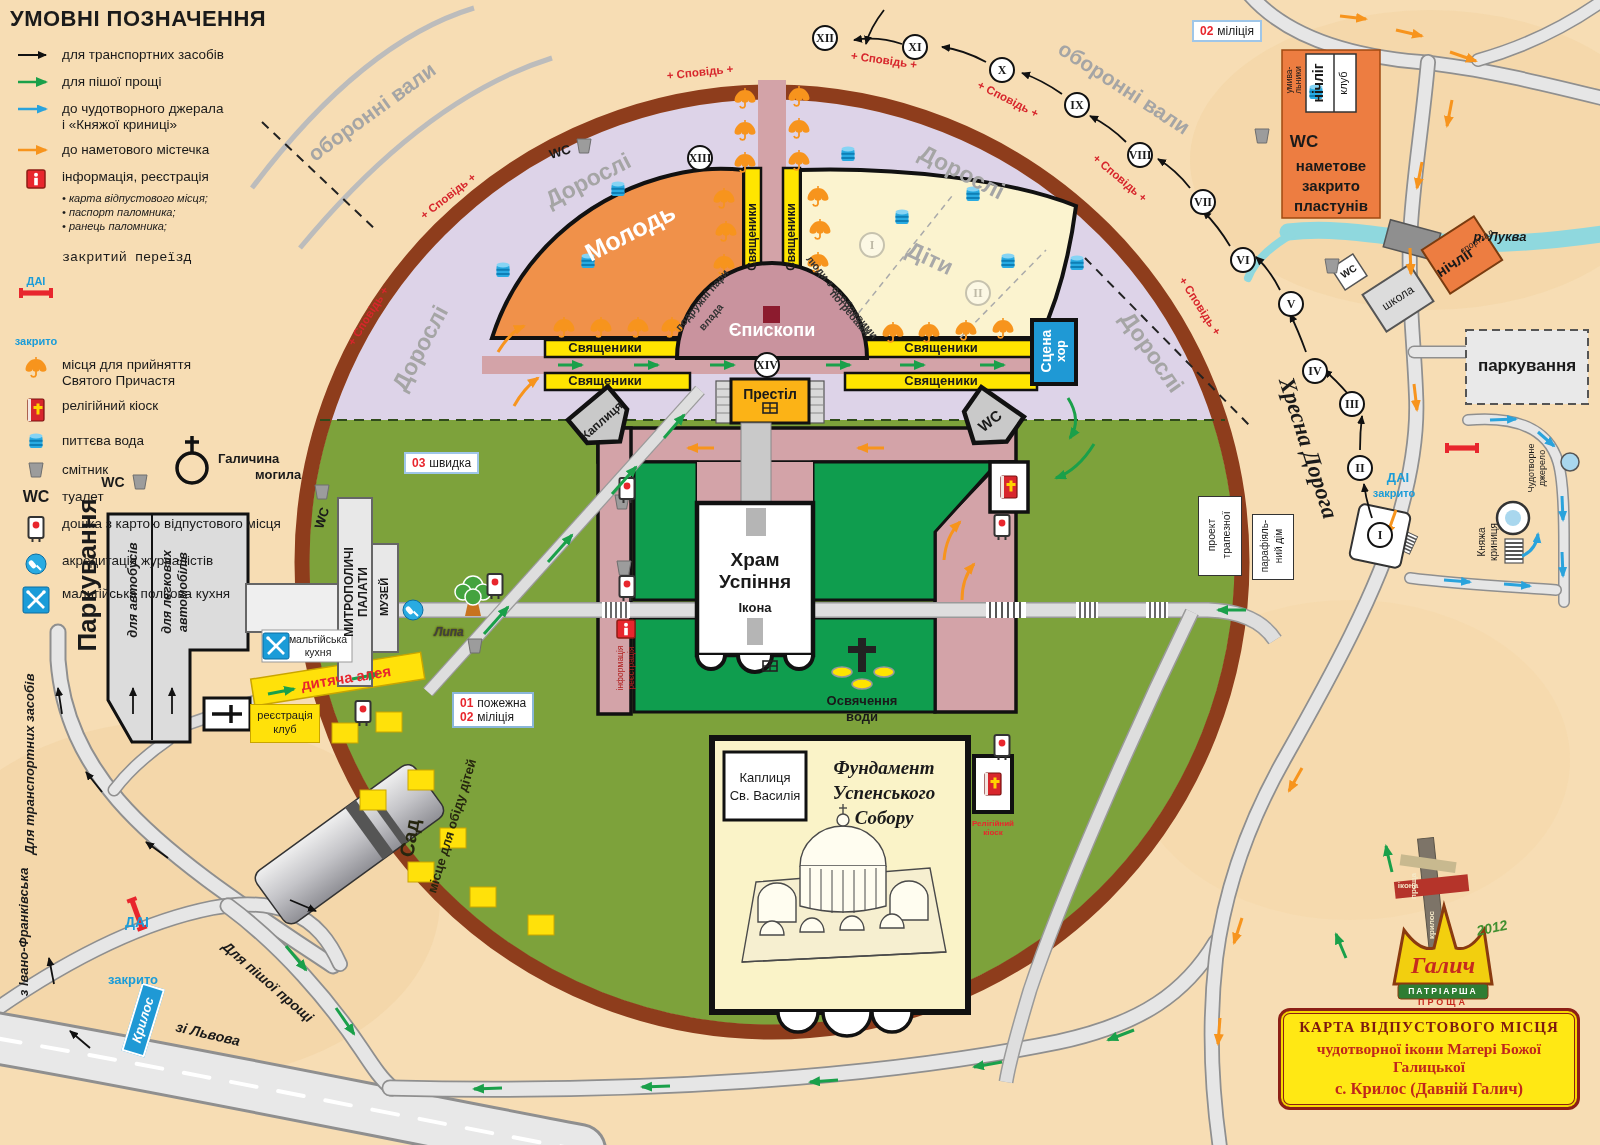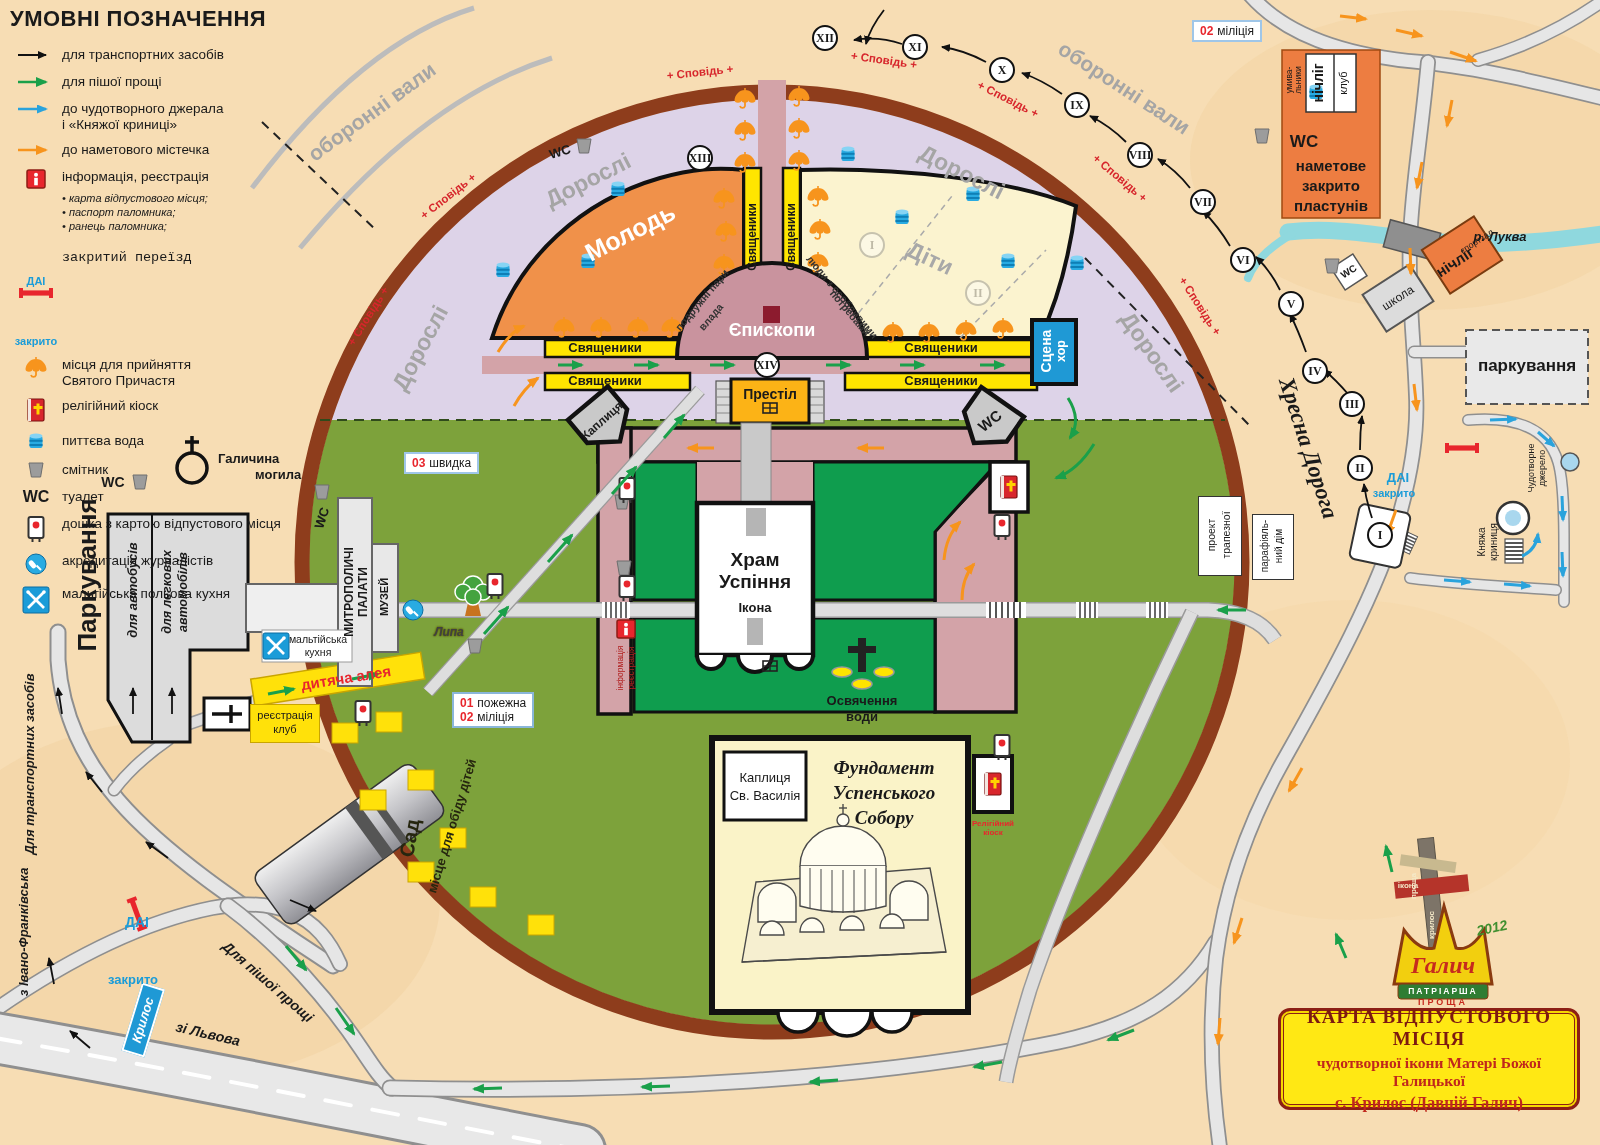--- a/index.html
+++ b/index.html
@@ -24,21 +24,21 @@
   .num{color:#e8262d;font-weight:bold;margin-right:4px;}
   #legend{position:absolute;left:10px;top:6px;width:300px;}
   #legend h1{font-size:22px;margin:0 0 14px 0;letter-spacing:.5px;font-stretch:condensed;}
   .lrow{display:flex;align-items:flex-start;margin-bottom:9px;}
   .lic{width:52px;flex:0 0 52px;display:flex;justify-content:center;align-items:center;min-height:18px;}
   .llab{font-size:13.5px;line-height:1.15;padding-top:1px;}
   .lsub{font-size:11px;font-style:italic;margin-left:52px;line-height:1.25;}
   #plaque{position:absolute;left:1278px;top:1008px;width:296px;height:96px;background:#ffe814;
           border:3px solid #8c1f15;border-radius:12px;box-shadow:inset 0 0 0 2px #f6d900, inset 0 0 0 3px #8c1f15;
           display:flex;flex-direction:column;justify-content:center;align-items:center;text-align:center;}
-  #plaque .l1{font-family:"Liberation Serif",serif;font-weight:bold;font-size:19px;color:#7d1a10;letter-spacing:1px;}
+  #plaque .l1{font-family:"Liberation Serif",serif;font-weight:bold;font-size:15px;color:#7d1a10;letter-spacing:1px;}
   #plaque .l2{font-family:"Liberation Serif",serif;font-weight:bold;font-size:15.5px;color:#c0271c;margin-top:4px;}
   #plaque .l3{font-family:"Liberation Serif",serif;font-weight:bold;font-size:16.5px;color:#c0271c;margin-top:3px;text-align:center;}
   .ybox{position:absolute;background:#ffe10a;border:1px solid #c9a500;text-align:center;font-size:11px;line-height:1.3;}
 </style>
 </head>
 <body>
 
 <div id="stage">
 
 <svg id="bgsvg" width="1600" height="1145" viewBox="0 0 1600 1145">

